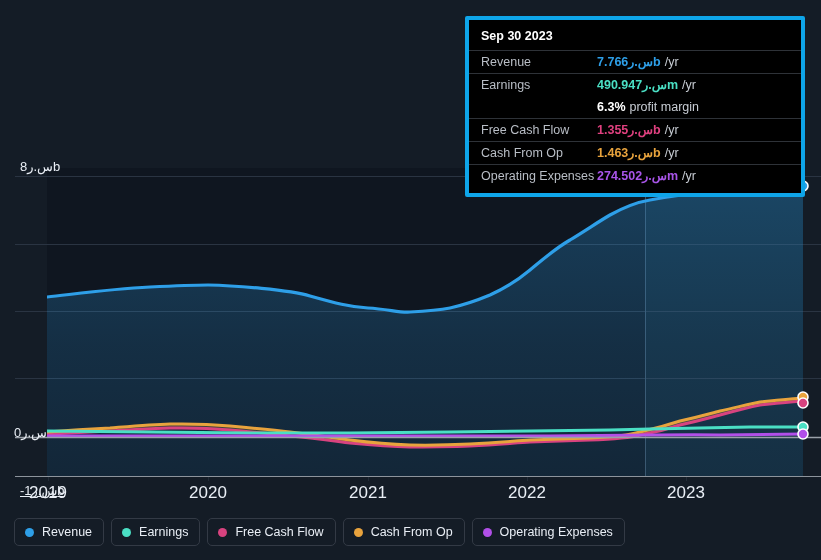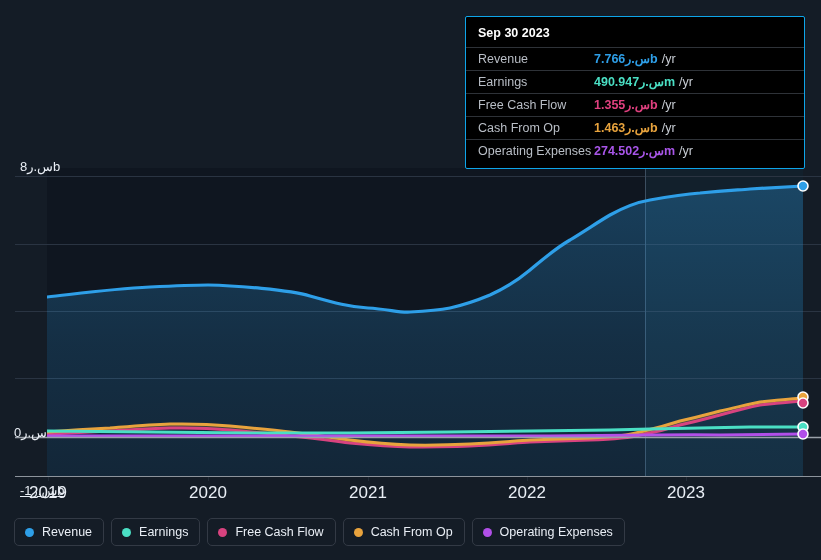--- a/index.html
+++ b/index.html
@@ -43,21 +43,21 @@
     transform: translateX(-50%);
     white-space: nowrap;
   }
 
   
   #tooltip {
     position: absolute;
     left: 465px; top: 16px;
     width: 340px;
     background: #000000;
-    border: 1px solid #0ea5e9;
+    border: 4px solid #0ea5e9;
     border-radius: 2px;
     padding: 8px 0 6px 0;
     box-sizing: border-box;
   }
   #tooltip-date {
     color: #ffffff;
     font-size: 12.5px;
     font-weight: bold;
     padding: 1px 12px 7px 12px;
   }
@@ -255,20 +255,25 @@
       <span class="tt-value" style="color:#2e9fe8">7.766س.رb</span>
       <span class="tt-unit">/yr</span>
     </div>
 
     <div class="tt-row">
       <span class="tt-label">Earnings</span>
       <span class="tt-value" style="color:#4adfc4">490.947س.رm</span>
       <span class="tt-unit">/yr</span>
     </div>
 
+    <div class="tt-row no-rule">
+      <span class="tt-label"></span>
+      <span class="tt-value" style="color:#ffffff">6.3%</span>
+      <span class="tt-unit">profit margin</span>
+    </div>
 
     <div class="tt-row">
       <span class="tt-label">Free Cash Flow</span>
       <span class="tt-value" style="color:#e0407f">1.355س.رb</span>
       <span class="tt-unit">/yr</span>
     </div>
 
     <div class="tt-row">
       <span class="tt-label">Cash From Op</span>
       <span class="tt-value" style="color:#e8a33d">1.463س.رb</span>

